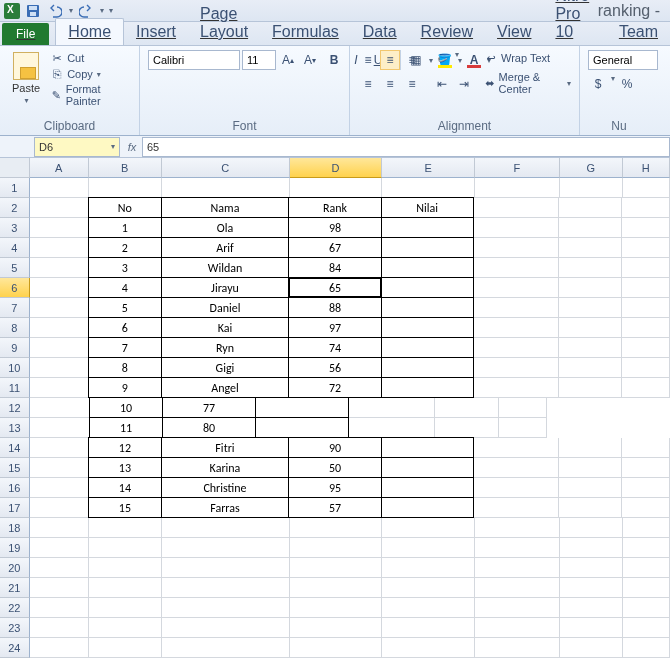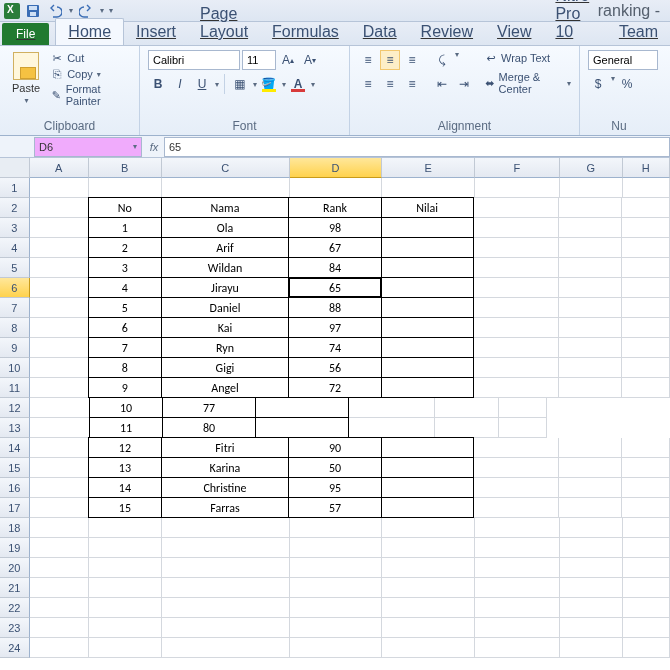--- a/index.html
+++ b/index.html
@@ -30,21 +30,21 @@
   .small-row { display:flex; align-items:center; gap:3px; font-size:11px; color:#3b5173; padding:1px 0; }
   .small-ico { width:14px; height:14px; display:inline-flex; align-items:center; justify-content:center; font-size:11px; }
   .font-name { width:92px; height:20px; border:1px solid #a8b8cf; background:#fff; font-size:11px; padding:1px 4px; }
   .font-size { width:34px; height:20px; border:1px solid #a8b8cf; background:#fff; font-size:11px; padding:1px 4px; }
   .btnlet { width:20px; height:20px; border:1px solid transparent; display:inline-flex; align-items:center; justify-content:center; font-size:12px; color:#3b5173; }
   .sep { width:1px; height:44px; background:#c3d2e5; margin:0 3px; }
   .num-select { width:70px; height:20px; border:1px solid #a8b8cf; background:#fff; font-size:11px; padding:1px 4px; }
 
   
   .fbar { height:22px; border-bottom:1px solid #b6c4d8; display:flex; align-items:center; background:#eef3fa; }
-  .namebox { width:108px; height:20px; margin:0 2px 0 34px; border:1px solid #a8b8cf; background:#f0abfc; display:flex; align-items:center; padding:0 4px; font-size:11px; }
+  .namebox { width:86px; height:20px; margin:0 2px 0 34px; border:1px solid #a8b8cf; background:#fef9c3; display:flex; align-items:center; padding:0 4px; font-size:11px; }
   .fx { width:20px; text-align:center; font-style:italic; color:#5a6b82; }
   .formula-input { flex:1; height:20px; border:1px solid #a8b8cf; background:#fff; padding:0 4px; font-size:11px; display:flex; align-items:center; }
 
   
   .sheet { position:relative; }
   .colheads { display:flex; height:20px; }
   .corner { width:30px; height:20px; background:#e8edf3; border-right:1px solid #c1c9d4; border-bottom:1px solid #c1c9d4; }
   .ch { height:20px; background:linear-gradient(#f3f6fb,#e4e9f1); border-right:1px solid #c1c9d4; border-bottom:1px solid #9db2cd; display:flex; align-items:center; justify-content:center; font-size:11px; color:#3b5173; }
   .ch.sel { background:linear-gradient(#ffe79a,#ffd24d); border-bottom-color:#c79a1a; }
   .rows { }
@@ -127,21 +127,21 @@
         <div class="small-row">
             <span class="small-ico">✎</span>
             <span>Format Painter</span>
           </div>
       </div>
     </div>
     <div class="group-label">Clipboard</div>
   </div>
 
   <div class="group" style="width:210px">
-    <div class="group-body" style="flex-direction:column; gap:4px;">
+    <div class="group-body" style="flex-direction:row; gap:4px;">
       <div style="display:flex; gap:2px; align-items:center;">
         <input class="font-name" value="Calibri" style="">
         <input class="font-size" value="11" style="">
         <span class="btnlet">A<span style="font-size:8px">▴</span></span>
         <span class="btnlet">A<span style="font-size:8px">▾</span></span>
       </div>
       <div style="display:flex; gap:2px; align-items:center;">
         <span class="btnlet">
             <b>B</b>
           </span>

